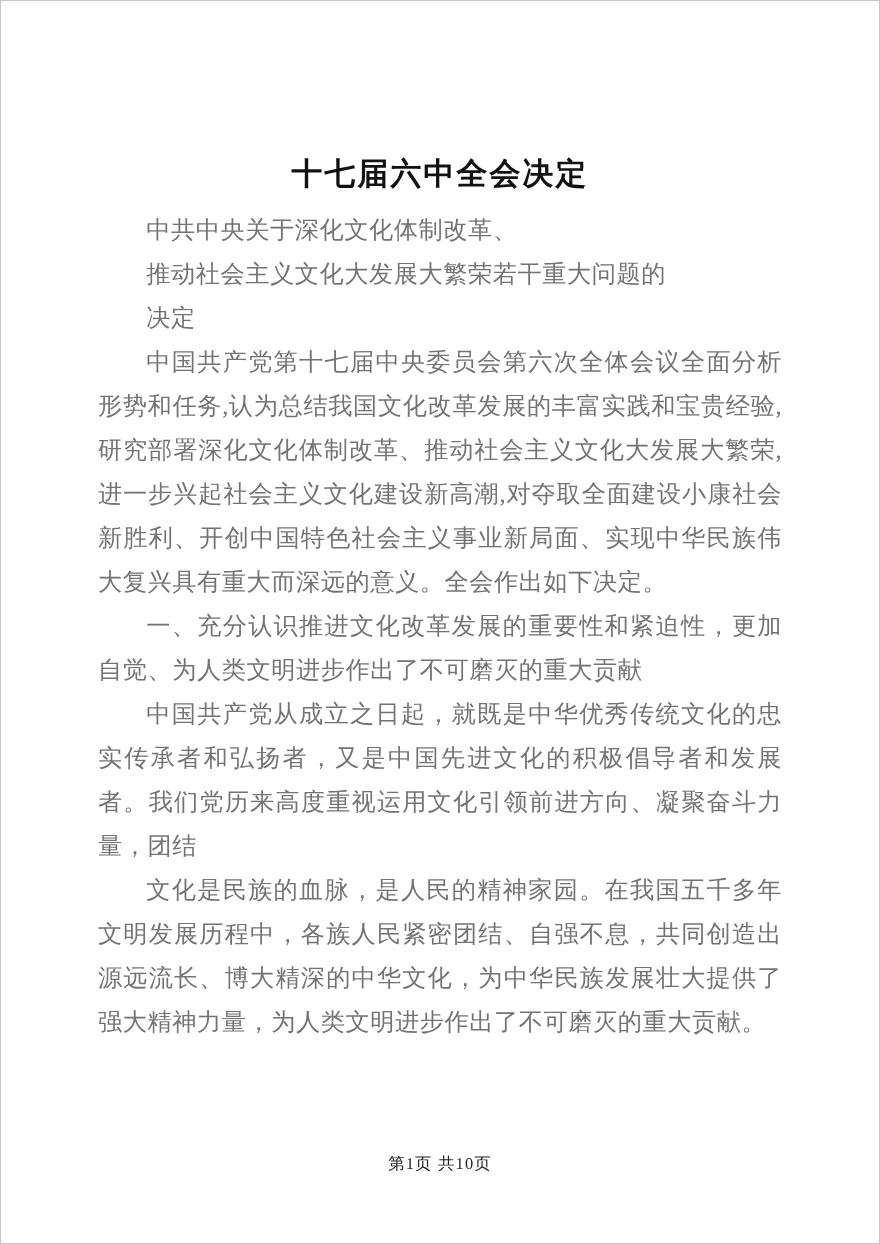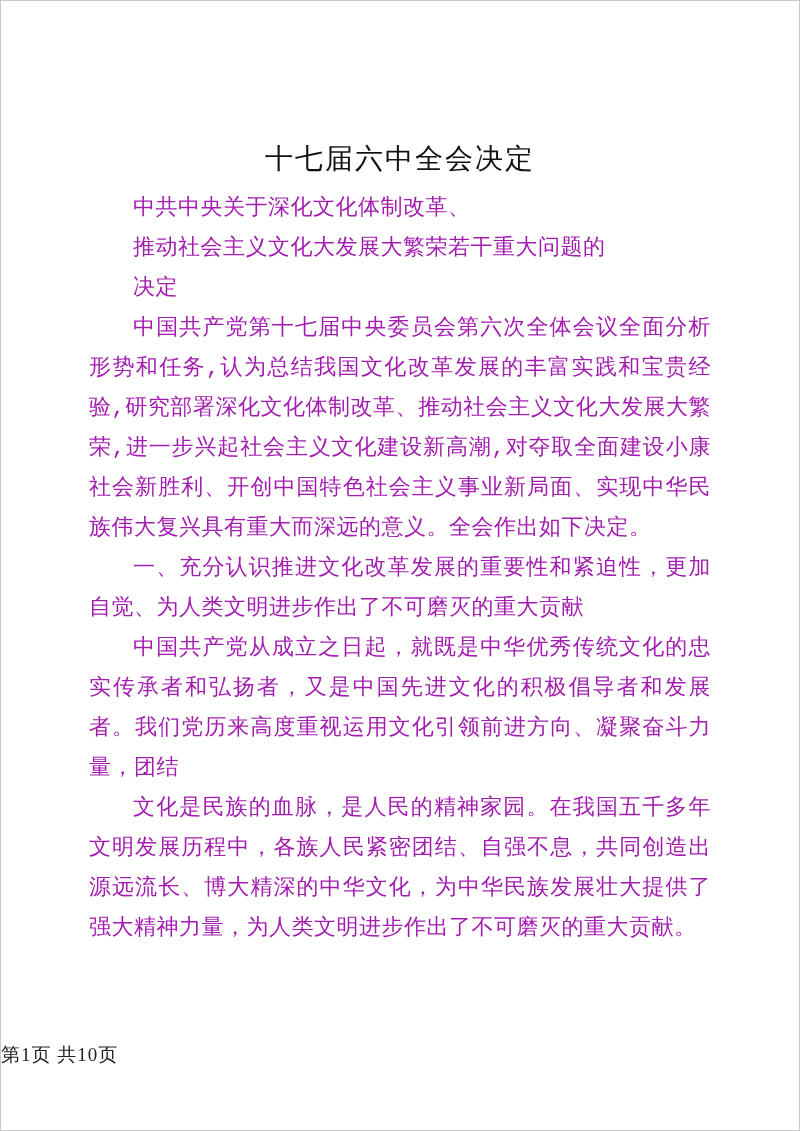--- a/index.html
+++ b/index.html
@@ -16,45 +16,45 @@
     border: 1px solid #c9c9c9;
     box-sizing: border-box;
     overflow: hidden;
     font-family: "Liberation Serif", "DejaVu Serif", serif;
     color: #1c1c1c;
   }
   .doc-title {
     margin: 138px 88px 10px 88px;
     text-align: center;
     font-size: 28px;
-    font-weight: normal;
+    font-weight: bold;
     letter-spacing: 2px;
     line-height: 40px;
     color: #111111;
   }
   .doc-body {
     margin: 0 88px;
   }
   .para {
     margin: 0;
     font-size: 22px;
     line-height: 40px;
     letter-spacing: 0.5px;
     text-indent: 2em;
     text-align: justify;
     text-justify: inter-ideograph;
-    color: #a21caf;
-    font-family: Liberation Mono, monospace;
+    color: #737373;
   }
   .page-footer {
     position: absolute;
     left: 0;
     right: 0;
     bottom: 62px;
-    font-size: 19px;
+    text-align: center;
+    font-size: 15px;
     letter-spacing: 1px;
     color: #222222;
   }
 </style>
 </head>
 <body>
 
 <div class="page">
 
   <h1 class="doc-title">十七届六中全会决定</h1>

